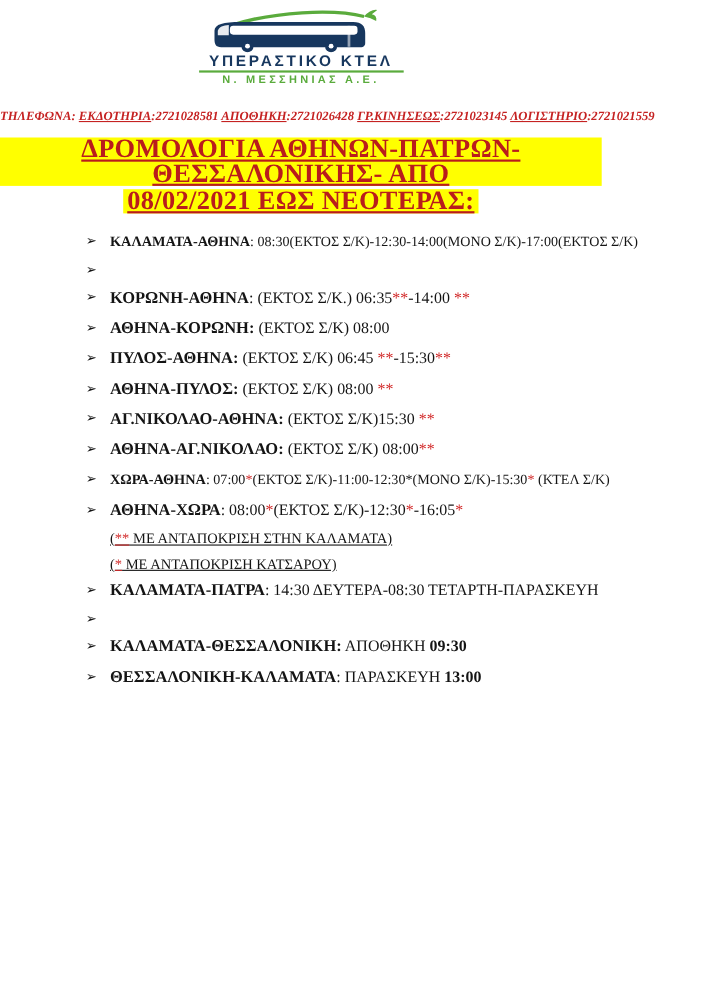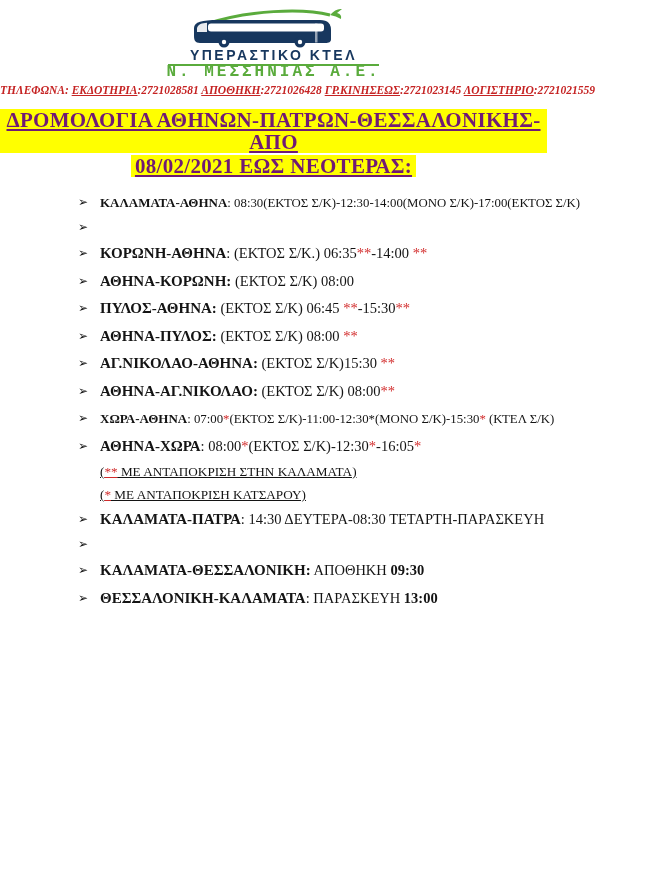--- a/index.html
+++ b/index.html
@@ -15,38 +15,38 @@
   .logo-block { padding-top:8px; text-align:center; }
   .logo-inner { display:inline-block; text-align:center; }
   .bus-svg { display:block; margin:0 auto; }
   .logo-name {
     font-family:"Liberation Sans", sans-serif;
     font-weight:bold; font-size:14px; letter-spacing:2.5px;
     color:#17375e; line-height:15px;
   }
   .logo-rule { height:2px; background:#5aab3c; margin:1px 2px; }
   .logo-subname {
-    font-family:Liberation Mono, monospace;
-    font-weight:bold; font-size:16px; letter-spacing:3px;
+    font-family:Liberation Sans, sans-serif;
+    font-weight:bold; font-size:10px; letter-spacing:3px;
     color:#5aab3c; line-height:11px;
   }
 
   
   .phone-line {
-    margin-top:4px; text-align:center;
+    margin-top:20px; text-align:center;
     font-size:11.5px; font-style:italic; font-weight:bold;
     color:#c52222; white-space:nowrap;
   }
   .phone-line .plabel { text-decoration:underline; }
 
   
   .title-block { margin-top:13px; text-align:center; line-height:22px; }
   .title-hl {
-    display:inline-block; background:#ffff00; color:#701a75;
-    font-weight:bold; font-size:21px; text-decoration:underline;
+    display:inline-block; background:#ffff00; color:#b91c1c;
+    font-weight:bold; font-size:24px; text-decoration:underline;
     padding:0 4px; letter-spacing:0.3px;
   }
 
   
   .routes { margin:14px 0 0 78px; width:540px; }
   .route-row { display:flex; align-items:baseline; margin-bottom:9.5px; white-space:nowrap; }
   .bullet {
     width:22px; flex:0 0 22px; font-size:12px; color:#111;
     font-family:"DejaVu Sans", sans-serif; position:relative; top:-1px;
   }

